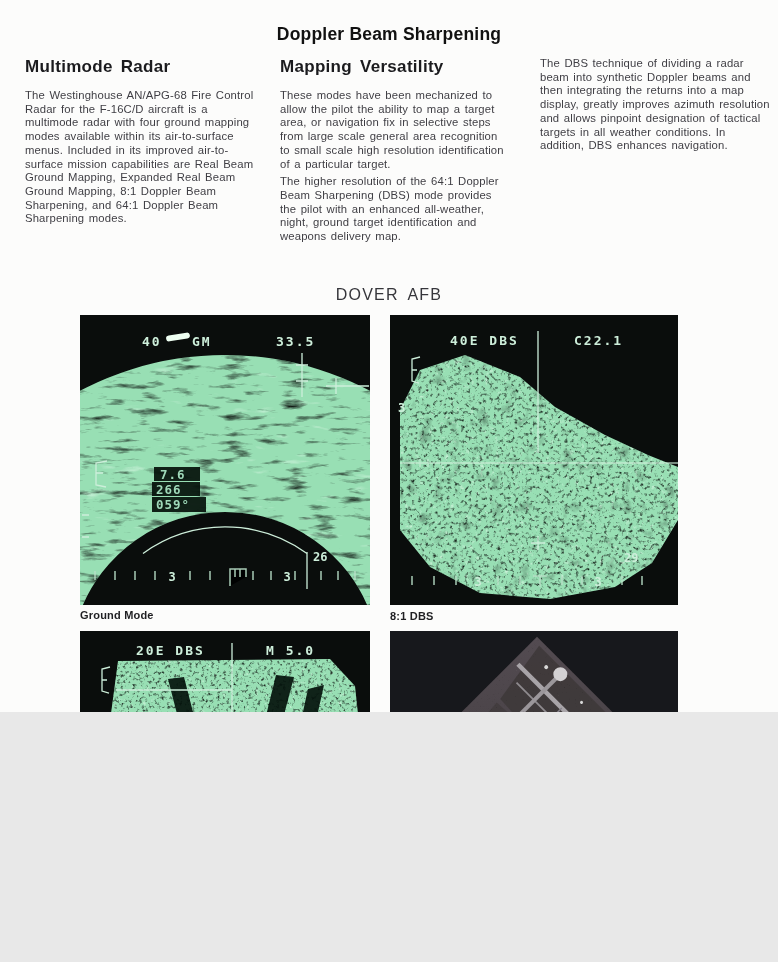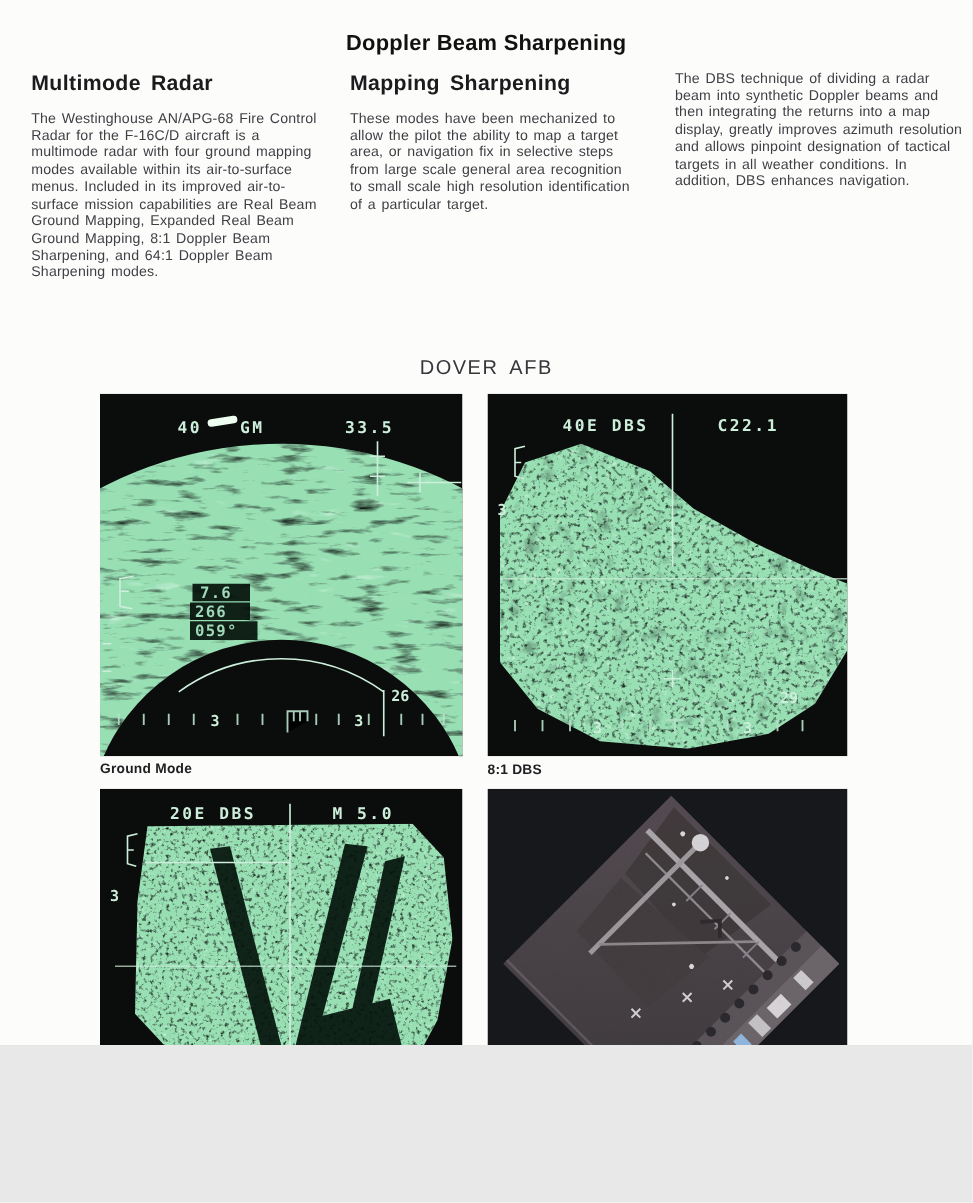--- a/index.html
+++ b/index.html
@@ -1,20 +1,20 @@
 <!DOCTYPE html>
 <html style="--page-bg: #fcfcfb; --ink: #1b1b1e; --body-ink: #3f3e44; --screen-black: #0a0d0c; --radar-green: #98dfb4; --hud: #cdeeda;"><head>
 <meta charset="utf-8">
 <style>
   :root{
     --page-bg:#fcfcfb; --ink:#1b1b1e; --body-ink:#3f3e44;
     --screen-black:#0a0d0c; --radar-green:#98dfb4; --hud:#cdeeda;
   }
   html,body{margin:0;padding:0;background:#e8e8e8;}
-  .page{position:relative;width:778px;height:836px;background:var(--page-bg);
+  .page{position:relative;width:778px;height:712px;background:var(--page-bg);
         font-family:"Liberation Sans",sans-serif;overflow:hidden;margin:0 auto;}
   .title{position:absolute;top:12px;left:0;right:0;text-align:center;
          font-size:17.5px;font-weight:bold;color:#111;letter-spacing:.2px;}
   .col{position:absolute;top:57px;}
   .col h2{margin:0 0 12px 0;font-size:17px;font-weight:bold;color:var(--ink);
           letter-spacing:.3px;word-spacing:3px;}
   .col p{margin:0 0 4px 0;font-size:11.3px;line-height:13.7px;color:var(--body-ink);
          letter-spacing:.15px;word-spacing:1.2px;}
   .col-1{left:25px;width:230px;}
   .col-2{left:280px;width:230px;}
@@ -46,22 +46,23 @@
 <div class="page">
 
   <h1 class="title">Doppler Beam Sharpening</h1>
 
   <section class="col col-1">
     <h2>Multimode Radar</h2>
     <p>The Westinghouse AN/APG-68 Fire Control Radar for the F-16C/D aircraft is a multimode radar with four ground mapping modes available within its air-to-surface menus. Included in its improved air-to-surface mission capabilities are Real Beam Ground Mapping, Expanded Real Beam Ground Mapping, 8:1 Doppler Beam Sharpening, and 64:1 Doppler Beam Sharpening modes.</p>
   </section>
 
   <section class="col col-2">
-    <h2>Mapping Sharpening</h2>
+    <h2>Mapping Versatility</h2>
     <p>These modes have been mechanized to allow the pilot the ability to map a target area, or navigation fix in selective steps from large scale general area recognition to small scale high resolution identification of a particular target.</p>
+    <p>The higher resolution of the 64:1 Doppler Beam Sharpening (DBS) mode provides the pilot with an enhanced all-weather, night, ground target identification and weapons delivery map.</p>
   </section>
 
   <section class="col col-3">
     <p>The DBS technique of dividing a radar beam into synthetic Doppler beams and then integrating the returns into a map display, greatly improves azimuth resolution and allows pinpoint designation of tactical targets in all weather conditions. In addition, DBS enhances navigation.</p>
   </section>
 
   <div class="group-label">DOVER AFB</div>
 
   <figure class="fig-1">
     <svg viewBox="0 0 290 290">

